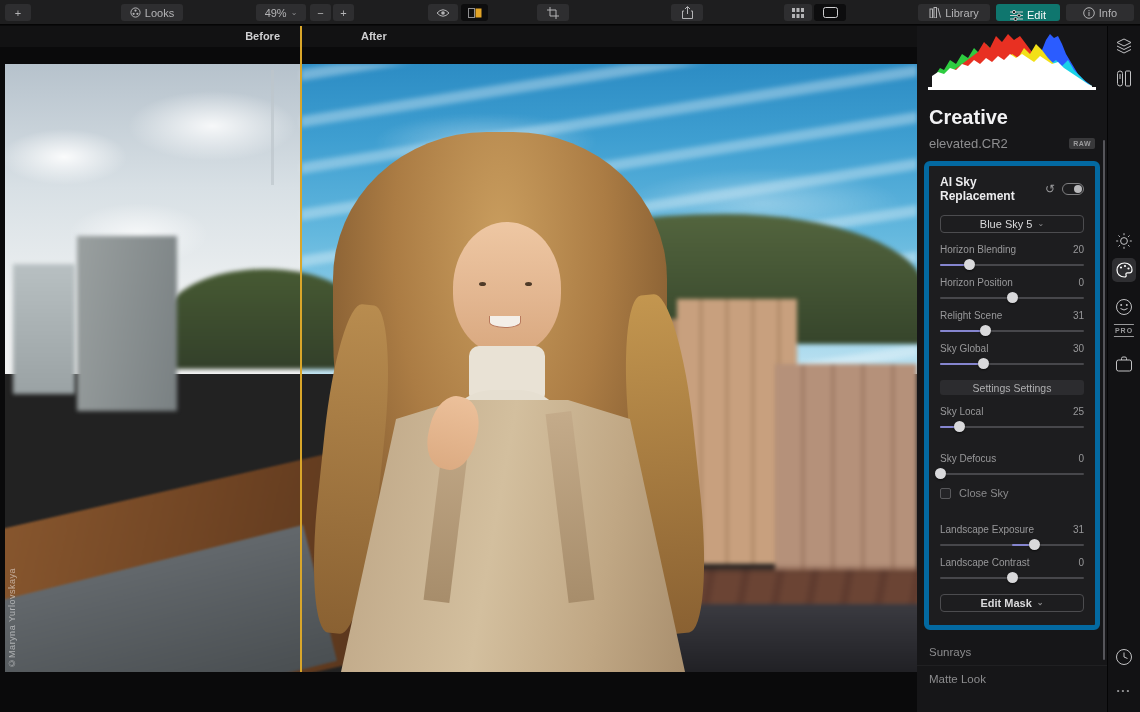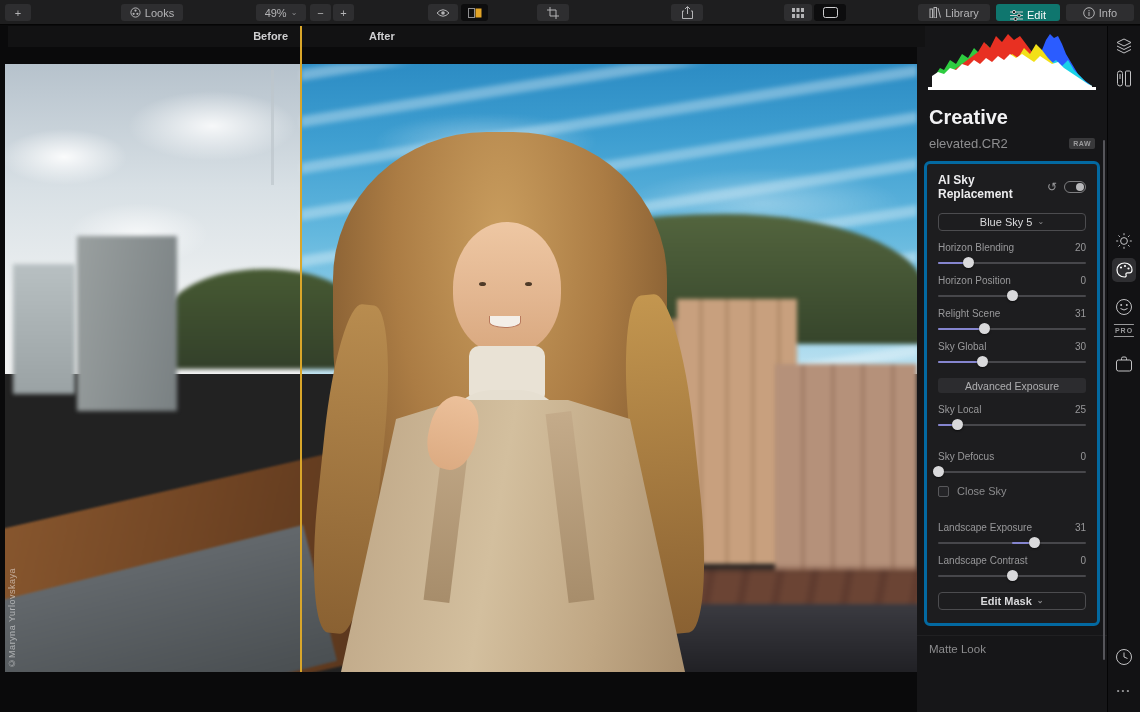--- a/index.html
+++ b/index.html
@@ -9,21 +9,21 @@
   
   .topbar { position:absolute; left:0; top:0; width:1140px; height:25px; background:#1e1e1f; border-bottom:1px solid #050505; z-index:10; }
   .tbtn { position:absolute; top:4px; height:17px; background:#2e2e30; border-radius:3px; color:#b4b4b6; font-size:11px;
     display:flex; align-items:center; justify-content:center; gap:4px; cursor:default; }
   .tbtn.pressed { background:#0d0d0e; }
   .tbtn.activeTab { background:#0f766e; color:#fafafa;align-items:flex-end; }
   .tbtn svg { display:block; }
   .chev { font-size:8px; color:#8c8c8e; line-height:1; }
 
   
-  .comparebar { position:absolute; left:8px; top:26px; width:917px; height:21px; background:#121213; z-index:4; }
+  .comparebar { position:absolute; left:0; top:26px; width:917px; height:21px; background:#121213; z-index:4; }
   .cmp-label { position:absolute; top:4px; font-size:11px; font-weight:bold; color:#cfcfd1; }
   .cmp-before { right:637px; }
   .cmp-after { left:315px;margin-left:46px; }
   .divider { position:absolute; left:300px; top:26px; width:2px; height:646px; background:#d9a62a; z-index:6; }
 
   
   .canvas { position:absolute; left:0; top:47px; width:917px; height:665px; background:#0a0a0b; }
   .photo { position:absolute; left:5px; top:17px; width:912px; height:608px; overflow:hidden; background:#222; }
   .photo > div { position:absolute; }
   .sky-before { left:0; top:0; width:296px; height:310px;
@@ -83,21 +83,21 @@
   .watermark { left:2px; bottom:4px; writing-mode:vertical-rl; transform:rotate(180deg);
     font-size:9px; color:rgba(255,255,255,.5); letter-spacing:.5px; }
 
   
   .panel { position:absolute; left:917px; top:26px; width:190px; height:686px; background:#161618; }
   .histogram { margin:4px 10px 0 11px; }
   .panel-title { margin:12px 0 0 12px; font-size:20px; font-weight:bold; color:#f2f2f4; }
   .file-row { margin:7px 12px 0 12px; display:flex; align-items:center; justify-content:space-between; }
   .file-name { font-size:13px; color:#8e8e90; }
   .raw-badge { font-size:7px; font-weight:bold; color:#9b9b9d; background:#39393b; border-radius:2px; padding:2px 4px; letter-spacing:.5px; }
-  .tool-card { margin:10px 7px 0 7px; background:#1d1d1f; border:3px solid #0369a1; border-radius:6px; padding:9px 11px 13px; }
+  .tool-card { margin:10px 7px 0 7px; background:#1d1d1f; border:5px solid #0369a1; border-radius:6px; padding:9px 11px 13px; }
   .tool-head { display:flex; align-items:center; }
   .tool-title { font-size:12px; font-weight:bold; color:#ececee; flex:1; }
   .reset-ic { font-size:12px; color:#98989a; margin-right:7px; }
   .toggle { width:22px; height:12px; border:1px solid #7e7e80; border-radius:6px; position:relative; }
   .toggle .knob { position:absolute; right:1px; top:1px; width:8px; height:8px; border-radius:50%; background:#b9b9bb; }
   .preset-btn { margin-top:12px; height:18px; border:1px solid #4c4c4f; border-radius:4px; display:flex;
     align-items:center; justify-content:center; gap:5px; font-size:11px; color:#dadadc; }
   .s-row { margin-top:11px; }
   .s-head { display:flex; justify-content:space-between; font-size:10px; color:#98989a; }
   .s-track { position:relative; height:2px; background:#47474b; margin-top:9px; border-radius:1px; }
@@ -330,21 +330,21 @@
       <div class="s-head">
           <span>Sky Global</span>
           <span>30</span>
         </div>
       <div class="s-track">
           <div class="s-fill" style="left: 0%; width: 30%;"></div>
           <div class="s-thumb" style="left: 30%;"></div>
         </div>
     </div>
 
-    <div class="adv-btn">Advanced Exposure</div>
+    <div class="adv-btn">Settings Settings</div>
 
     <div class="s-row">
       <div class="s-head">
           <span>Sky Local</span>
           <span>25</span>
         </div>
       <div class="s-track">
           <div class="s-fill" style="left: 0%; width: 13%;"></div>
           <div class="s-thumb" style="left: 13%;"></div>
         </div>
@@ -389,20 +389,21 @@
         </div>
     </div>
 
     <div class="mask-btn">
       <span>Edit Mask</span>
       <span class="chev">⌄</span>
     </div>
   </div>
 
   <div class="sections">
+    <div class="section-item" style="border-top:none;">Sunrays</div>
     <div class="section-item">Matte Look</div>
 
   </div>
 
   <div class="panel-scrollbar"></div>
 </div>
 
 <div class="rail">
   <div class="rail-ic" style="top:12px;">
     <svg width="17" height="16" viewBox="0 0 17 16">

